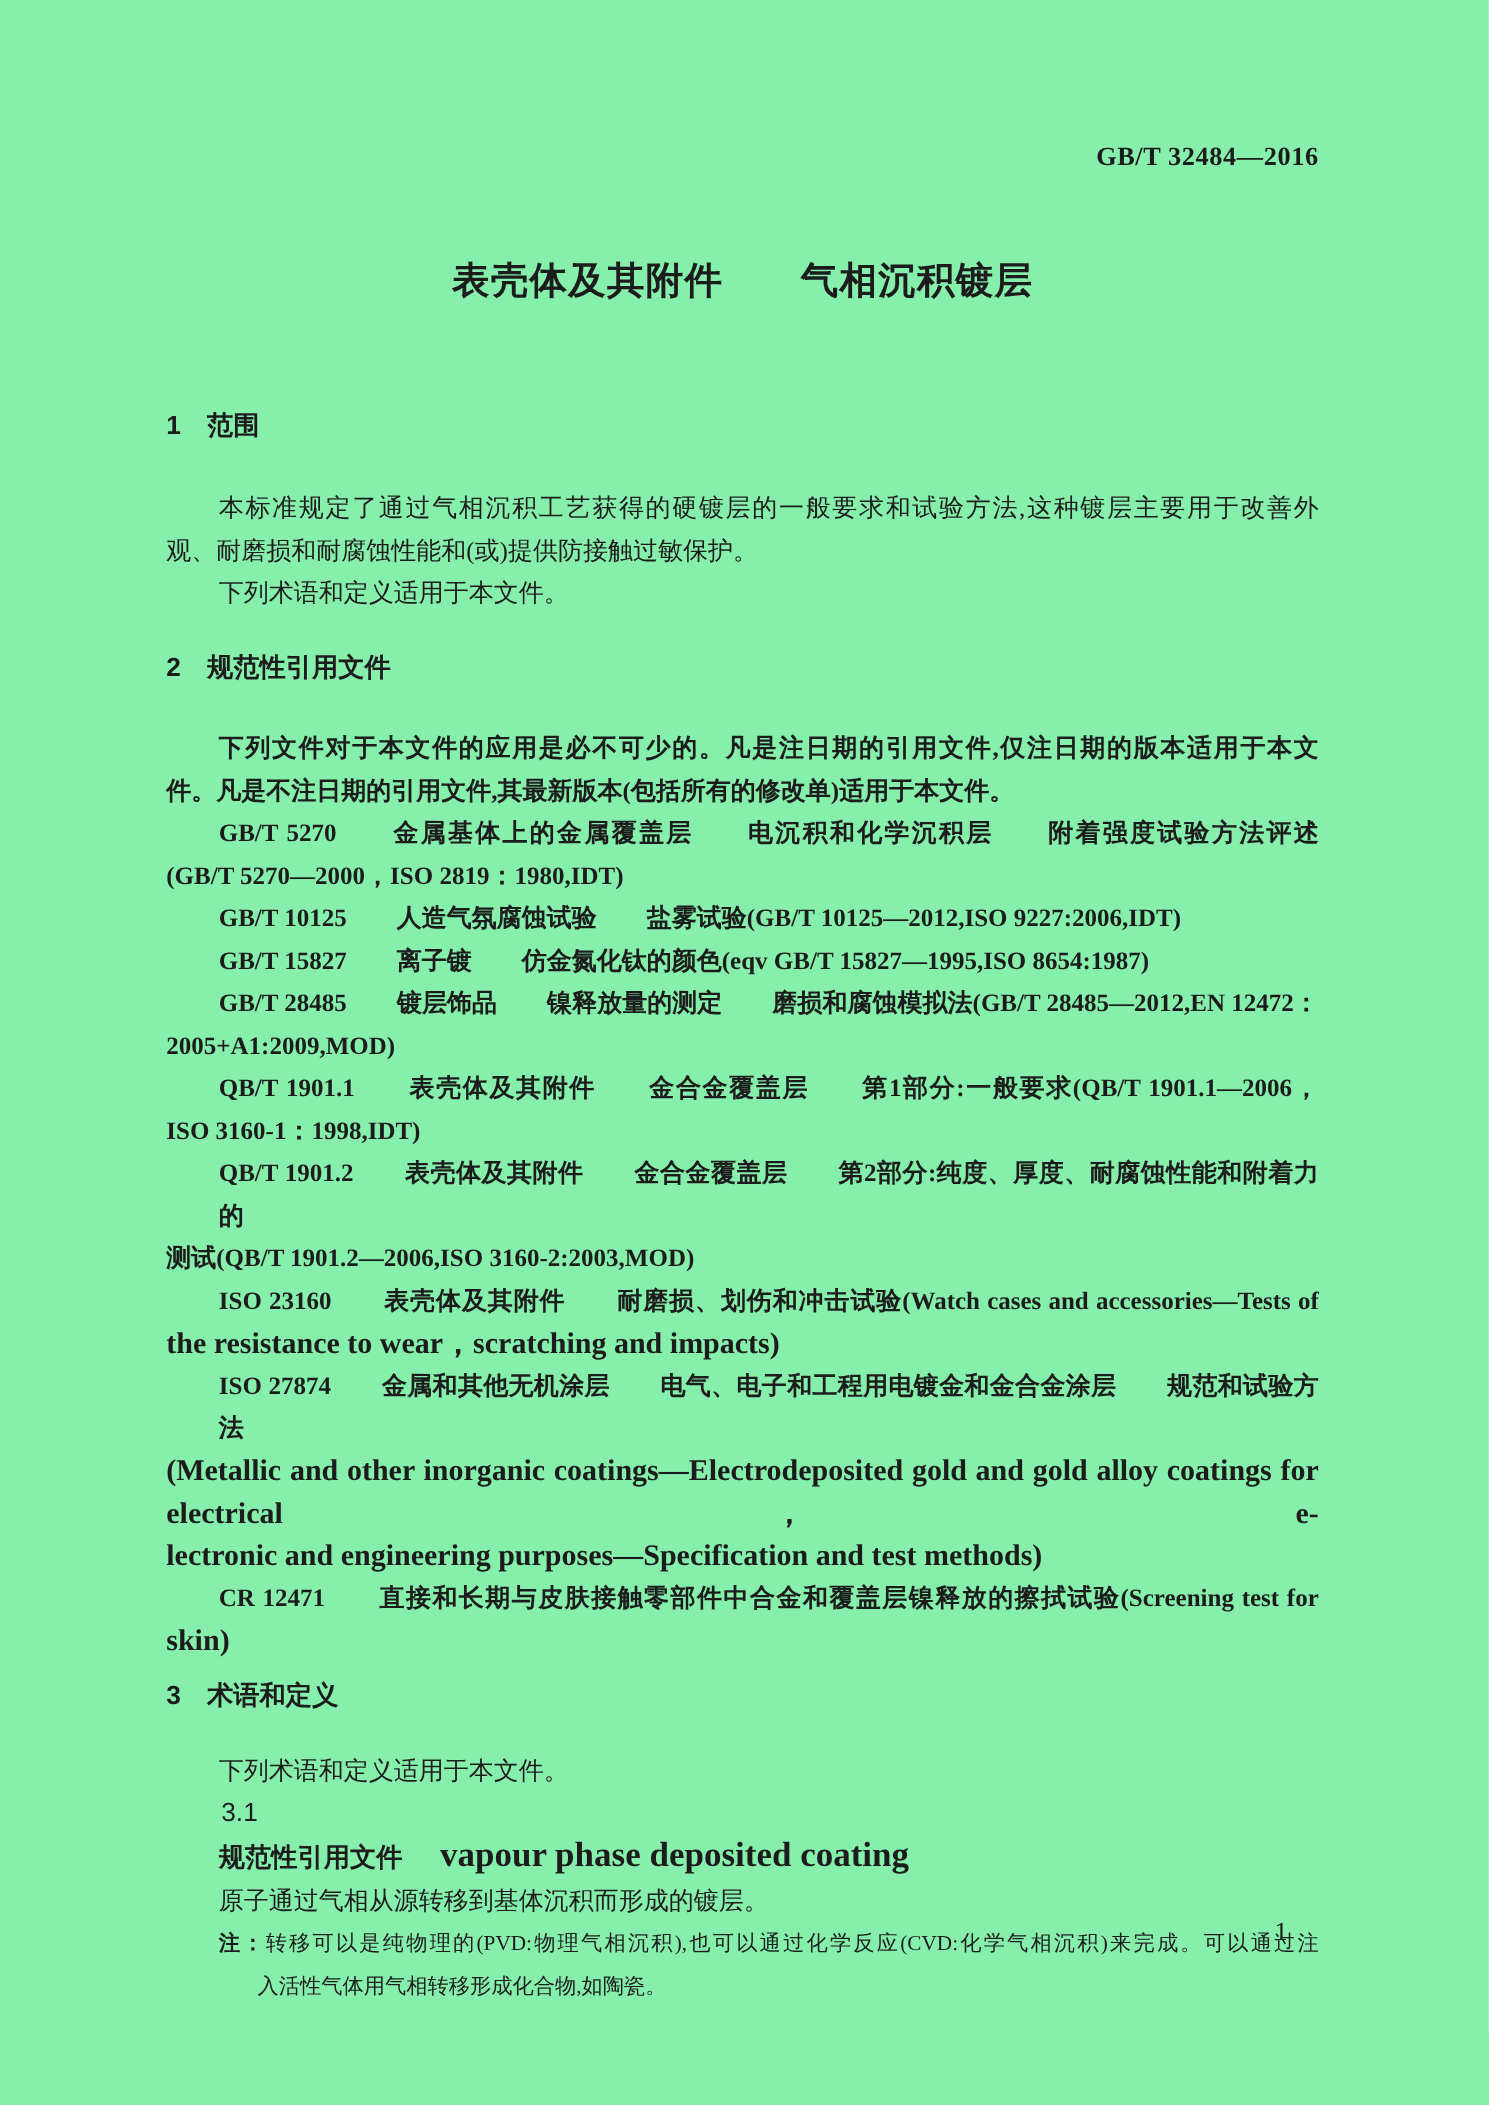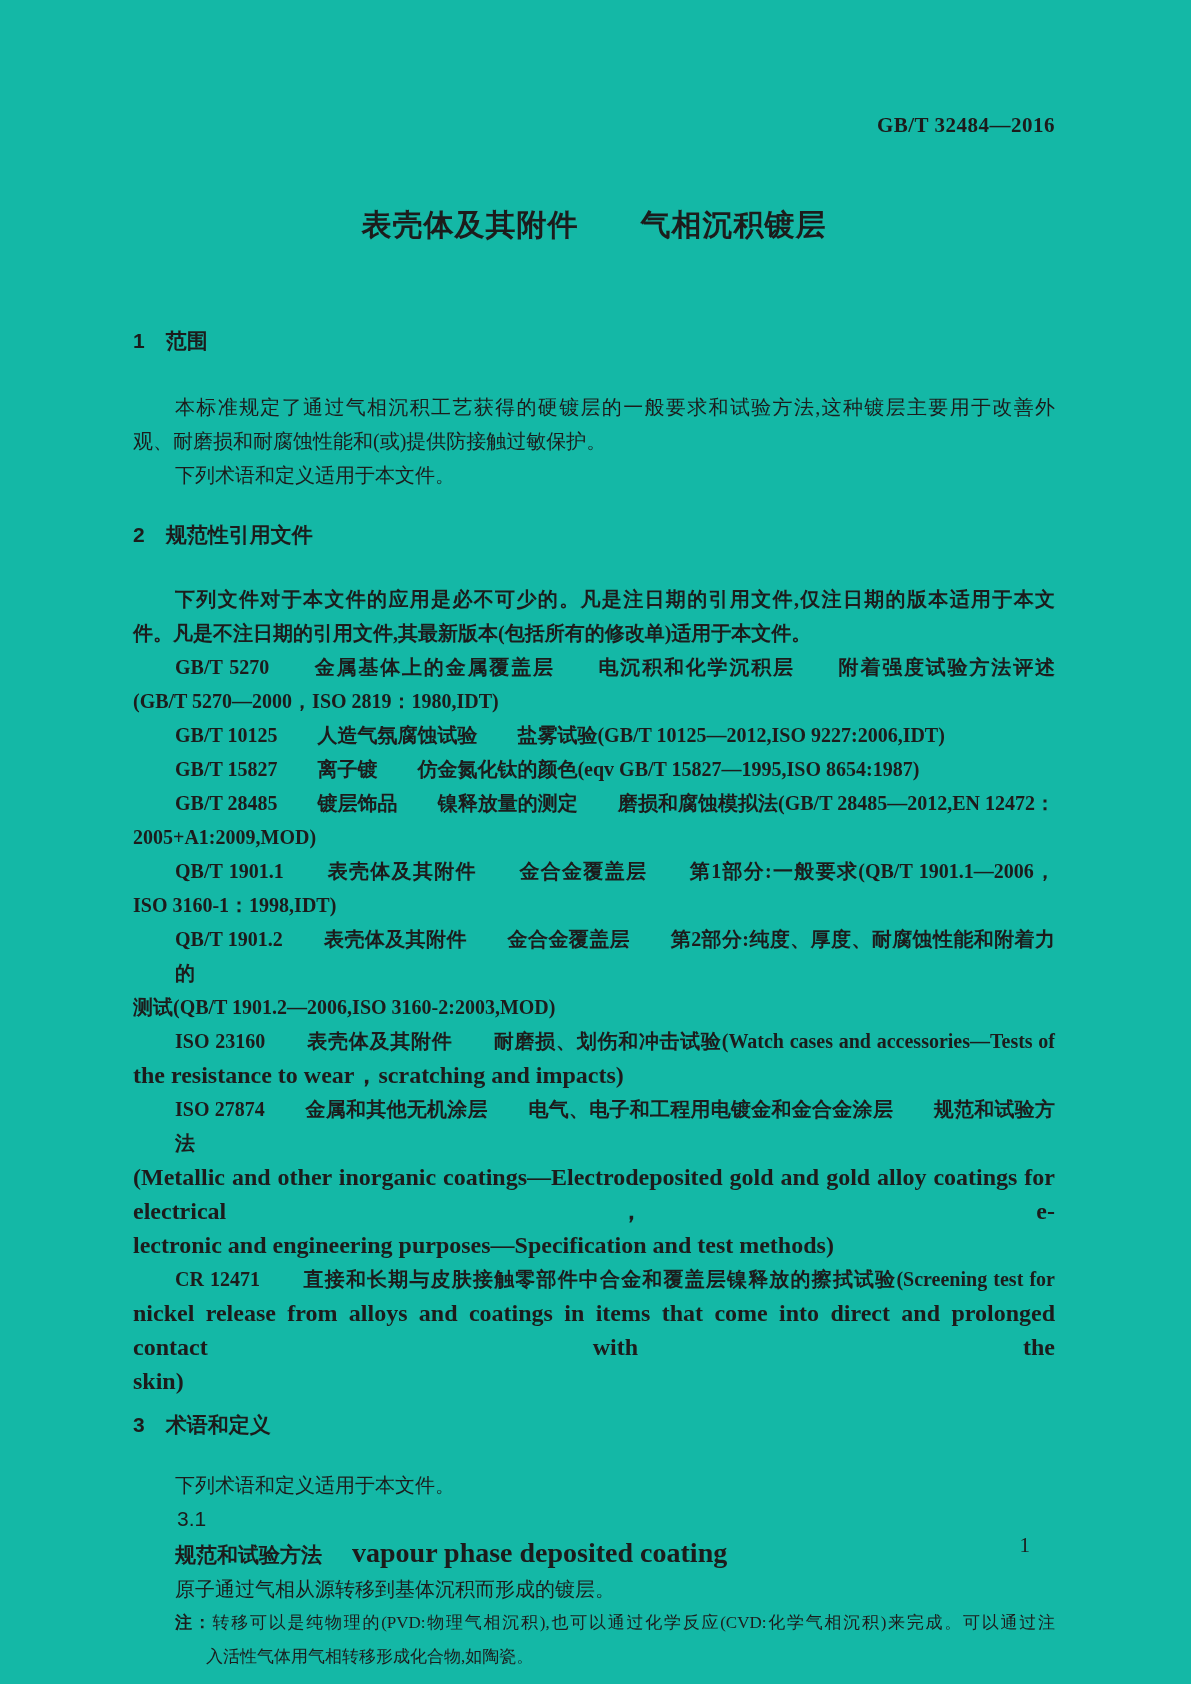--- a/index.html
+++ b/index.html
@@ -1,21 +1,21 @@
 <!DOCTYPE html>
 <html><head>
 <meta charset="utf-8">
 <style>
   html, body { margin: 0; padding: 0; background: #e8e8e8; }
   .page {
     position: relative;
     width: 1191px;
     height: 1684px;
     margin: 0 auto;
-    background: #14b8a6;
+    background: #86efac;
     color: #1c1c1c;
     box-sizing: border-box;
     padding: 0 136px 0 133px;
     overflow: hidden;
     font-family: "Liberation Serif", "DejaVu Serif", serif;
     font-size: 20px;
     line-height: 34px;
   }
   .doc-number {
     margin-top: 108px;
@@ -111,33 +111,32 @@
     <div class="line ind just">QB/T 1901.1　　表壳体及其附件　　金合金覆盖层　　第1部分:一般要求(QB/T 1901.1—2006，</div>
     <div class="line">ISO 3160-1：1998,IDT)</div>
     <div class="line ind just">QB/T 1901.2　　表壳体及其附件　　金合金覆盖层　　第2部分:纯度、厚度、耐腐蚀性能和附着力的</div>
     <div class="line">测试(QB/T 1901.2—2006,ISO 3160-2:2003,MOD)</div>
     <div class="line ind just">ISO 23160　　表壳体及其附件　　耐磨损、划伤和冲击试验(Watch cases and accessories—Tests of</div>
     <div class="line lat">the resistance to wear，scratching and impacts)</div>
     <div class="line ind just">ISO 27874　　金属和其他无机涂层　　电气、电子和工程用电镀金和金合金涂层　　规范和试验方法</div>
     <div class="line lat just">(Metallic and other inorganic coatings—Electrodeposited gold and gold alloy coatings for electrical，e-</div>
     <div class="line lat">lectronic and engineering purposes—Specification and test methods)</div>
     <div class="line ind just">CR 12471　　直接和长期与皮肤接触零部件中合金和覆盖层镍释放的擦拭试验(Screening test for</div>
-    <div class="line lat just">nickel release from alloys and coatings in items that come into direct and prolonged contact with the</div>
     <div class="line lat">skin)</div>
   </div>
 
   <div class="h h3">3　术语和定义</div>
 
   <div class="s3intro line">下列术语和定义适用于本文件。</div>
 
   <div class="clause-num">3.1</div>
 
   <div class="term-block">
     <div class="term-line">
-      <span class="term-zh">规范和试验方法</span><span class="term-en">vapour phase deposited coating</span>
+      <span class="term-zh">规范性引用文件</span><span class="term-en">vapour phase deposited coating</span>
     </div>
     <div class="line">原子通过气相从源转移到基体沉积而形成的镀层。</div>
     <div class="note-line note-just">
       <span class="note-label">注：</span><span>转移可以是纯物理的(PVD:物理气相沉积),也可以通过化学反应(CVD:化学气相沉积)来完成。可以通过注</span>
     </div>
     <div class="note-line note-l2">入活性气体用气相转移形成化合物,如陶瓷。</div>
   </div>
 
   <div class="page-num">1</div>
 

